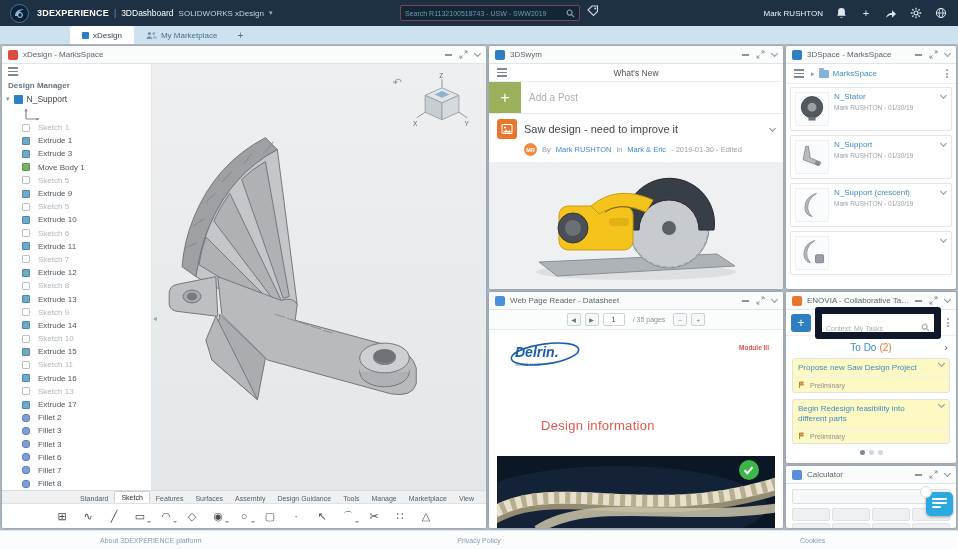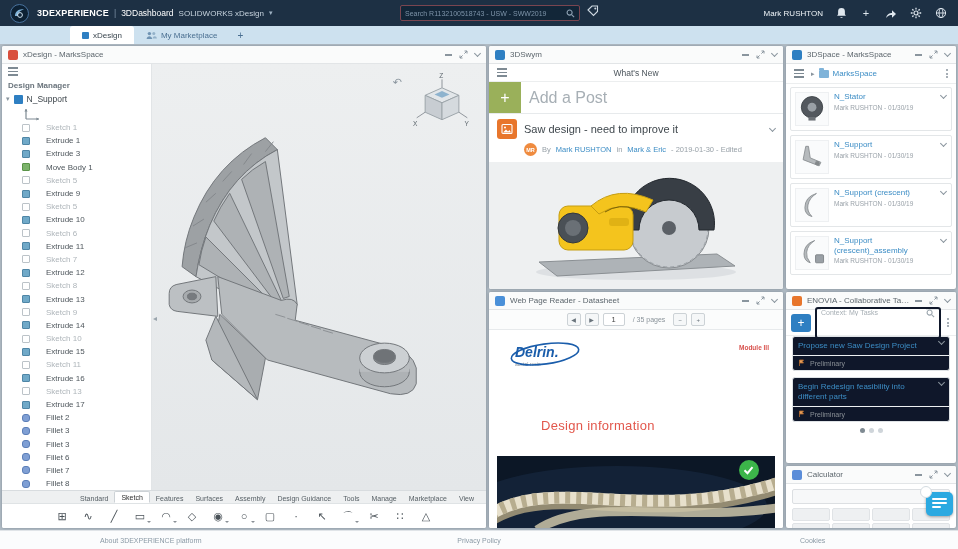--- a/index.html
+++ b/index.html
@@ -60,21 +60,21 @@
   
   .xd-body{position:absolute;top:18px;left:0;right:0;bottom:38px;display:flex;}
   .xd-tree{width:150px;border-right:1px solid #e2e5e7;background:#fff;display:flex;flex-direction:column;overflow:hidden;}
   .xd-tree-tools{height:15px;display:flex;align-items:center;padding:2px 4px;}
   .dm-label{font-size:8px;color:#6a747c;font-weight:bold;padding:2px 6px;}
   .troot{display:flex;align-items:center;gap:4px;padding:2px 4px;font-size:8.5px;color:#3e464c;}
   .troot .caret{color:#8a959e;font-size:7px;}
   .troot .dbic{width:9px;height:9px;background:#2e7fc2;border-radius:1px;}
   .torigin{padding:1px 0 1px 20px;height:15px;}
   .tree{flex:1;overflow:hidden;}
-  .trow{height:13.2px;display:flex;align-items:center;gap:16px;padding-left:20px;font-size:8px;color:#4e565c;cursor:pointer;}
+  .trow{height:13.2px;display:flex;align-items:center;gap:8px;padding-left:20px;font-size:8px;color:#4e565c;cursor:pointer;}
   .trow .ticon{width:8px;height:8px;border-radius:1px;flex:0 0 auto;}
   .trow.sketch .ticon{border:1px solid #bcc3c8;background:#fff;}
   .trow.sketch .tlabel{color:#aeb5ba;}
   .trow.extrude .ticon{background:#70a9c8;border:1px solid #4f86a6;}
   .trow.move .ticon{background:#7cb36b;border:1px solid #5a9449;}
   .trow.fillet .ticon{background:#7f9fd4;border:1px solid #5c7fb8;border-radius:3px;}
   .xd-viewport{flex:1;position:relative;background:linear-gradient(#edeff0,#e4e7e9);}
   .cad{position:absolute;left:4px;top:38px;width:328px;height:382px;}
   .viewcube{position:absolute;top:6px;right:14px;width:60px;height:60px;}
   .axl{font-size:7px;fill:#5c666d;font-family:"Liberation Sans",sans-serif;}
@@ -86,21 +86,21 @@
   .rtab.active{background:#fff;border:1px solid #cdd2d6;border-bottom-color:#fff;border-radius:2px 2px 0 0;color:#2e2e2e;}
   .rtools{height:24px;display:flex;align-items:center;justify-content:center;gap:1px;}
   .tool{width:25px;height:21px;display:flex;align-items:center;justify-content:center;font-size:11px;color:#4a5258;position:relative;border-radius:2px;cursor:pointer;}
   .tool.has-dd::after{content:"";position:absolute;right:2px;bottom:2px;border:2.4px solid transparent;border-top-color:#8a9096;}
 
   
   .swym-toolbar{position:relative;height:18px;border-bottom:1px solid #eceeef;display:flex;align-items:center;padding:0 6px;}
   .swym-section{position:absolute;left:50%;transform:translateX(-50%);font-size:8.5px;color:#4c555c;}
   .addpost{height:32px;display:flex;align-items:stretch;border-bottom:1px solid #e7eaec;}
   .addpost .plus-block{width:32px;background:#9ab05a;color:#fff;font-size:16px;display:flex;align-items:center;justify-content:center;cursor:pointer;}
-  .addpost input{flex:1;border:none;outline:none;padding:0 8px;font-size:16px;color:#444;font-family:"Liberation Sans",sans-serif;}
+  .addpost input{flex:1;border:none;outline:none;padding:0 8px;font-size:10px;color:#444;font-family:"Liberation Sans",sans-serif;}
   .addpost input::placeholder{color:#a7afb5;}
   .post-title-row{display:flex;align-items:center;gap:7px;padding:5px 8px 2px;}
   .post-ic{width:20px;height:20px;background:#e8762c;border-radius:3px;display:flex;align-items:center;justify-content:center;flex:0 0 auto;}
   .post-title{flex:1;font-size:11px;color:#3f474d;}
   .byline{display:flex;align-items:center;gap:5px;padding:2px 8px 4px 35px;font-size:7.5px;color:#98a1a8;}
   .avatar{width:13px;height:13px;border-radius:50%;background:#ef8b3f;color:#fff;font-size:5.5px;font-weight:bold;display:flex;align-items:center;justify-content:center;flex:0 0 auto;}
   .blink{color:#3c8dc5;cursor:pointer;}
   .post-img{height:127px;margin:2px 0 0;background:#eef0f1;display:flex;align-items:center;justify-content:center;}
 
   
@@ -132,28 +132,28 @@
   .space-item.crescent svg.sv-crescent{display:block;}
   .space-item.assembly svg.sv-assembly{display:block;}
   .sp-txt{flex:1;min-width:0;}
   .sp-title{font-size:8px;color:#3c8dc5;line-height:1.2;}
   .sp-meta{font-size:6.5px;color:#9aa2a9;margin-top:2px;line-height:1.25;}
   .sp-chev{position:absolute;right:5px;top:7px;}
 
   
   .tk-toolbar{height:26px;display:flex;align-items:center;gap:4px;padding:0 5px;border-bottom:1px solid #eceeef;}
   .tk-add{width:20px;height:18px;background:#2e7fc2;color:#fff;border-radius:3px;font-size:12px;display:flex;align-items:center;justify-content:center;cursor:pointer;}
-  .tk-search{flex:1;display:flex;align-items:flex-start;height:32px;border:2px solid #0f172a;border-radius:3px;padding:0 4px;}
+  .tk-search{flex:1;display:flex;align-items:flex-end;height:32px;border:7px solid #0f172a;border-radius:3px;padding:0 4px;}
   .tk-search input{flex:1;min-width:0;border:none;outline:none;font-size:7px;color:#555;font-family:"Liberation Sans",sans-serif;}
   .tk-search input::placeholder{color:#a7afb5;}
   .todo-row{position:relative;height:22px;display:flex;align-items:center;justify-content:center;gap:3px;}
   .todo-label{font-size:10px;color:#3c8dc5;}
   .todo-count{font-size:10px;color:#e8762c;}
   .todo-next{position:absolute;right:8px;font-size:11px;color:#5c666d;cursor:pointer;}
-  .task-card{margin:0 6px 6px;border:1px solid #dfe3e6;border-radius:3px;background:#0f172a;}
+  .task-card{margin:0 6px 6px;border:1px solid #dfe3e6;border-radius:3px;background:#fef9c3;}
   .task-title-row{display:flex;align-items:flex-start;gap:4px;padding:4px 5px;border-bottom:1px solid #edf0f2;cursor:pointer;}
   .task-title{flex:1;font-size:8px;color:#3c8dc5;line-height:1.25;}
   .task-status{display:flex;align-items:center;gap:4px;padding:3px 5px;font-size:7px;color:#8a9096;}
   .dots{display:flex;justify-content:center;gap:4px;margin-top:2px;}
   .dot{width:5px;height:5px;border-radius:50%;background:#cfd5da;cursor:pointer;}
   .dot.on{background:#7f8a92;}
 
   
   .calc-body{padding:5px 6px;}
   .calc-display{height:15px;border:1px solid #dcdfe2;background:#f7f8f9;border-radius:2px;margin-bottom:4px;}
@@ -748,24 +748,20 @@
           </div>
 
           <div class="space-item assembly">
             <span class="thumb">
 
               <svg class="sv-assembly" viewBox="0 0 36 36">
                 <path d="M21 4Q9 8 9 19q0 8 7 10-5-6-4-12Q13 9 21 4Z" fill="#b6babd" stroke="#8a8e92"></path>
                 <rect x="22" y="20" width="9" height="9" rx="1" fill="#9aa0a6" stroke="#7c8185"></rect>
               </svg>
             </span>
-            <span class="sp-txt">
-              <div class="sp-title">N_Support (crescent)_assembly</div>
-              <div class="sp-meta">Mark RUSHTON - 01/30/19</div>
-            </span>
             <span class="chev sp-chev"></span>
           </div>
         </div>
     </section>
 
     <section class="panel p-tasks">
       <div class="phead">
         <span class="picon pic-tasks"></span>
         <span class="ptitle">ENOVIA - Collaborative Tasks - My Tasks (2)</span>
         <span class="pctrls">
@@ -783,20 +779,25 @@
           <svg width="9" height="9" viewBox="0 0 10 10">
               <circle cx="4" cy="4" r="2.8" fill="none" stroke="#9aa5ad" stroke-width="1.2"></circle>
               <line x1="6.2" y1="6.2" x2="9" y2="9" stroke="#9aa5ad" stroke-width="1.2"></line>
             </svg>
         </span>
         <span class="kebab">
             <i></i>
             <i></i>
             <i></i>
           </span>
+      </div>
+      <div class="todo-row">
+        <span class="todo-label">To Do</span>
+        <span class="todo-count">(2)</span>
+        <span class="todo-next">›</span>
       </div>
       <div>
 
           <div class="task-card">
             <div class="task-title-row">
               <span class="task-title">Propose new Saw Design Project</span>
               <span class="chev"></span>
             </div>
             <div class="task-status">
               <svg width="8" height="8" viewBox="0 0 8 8">

